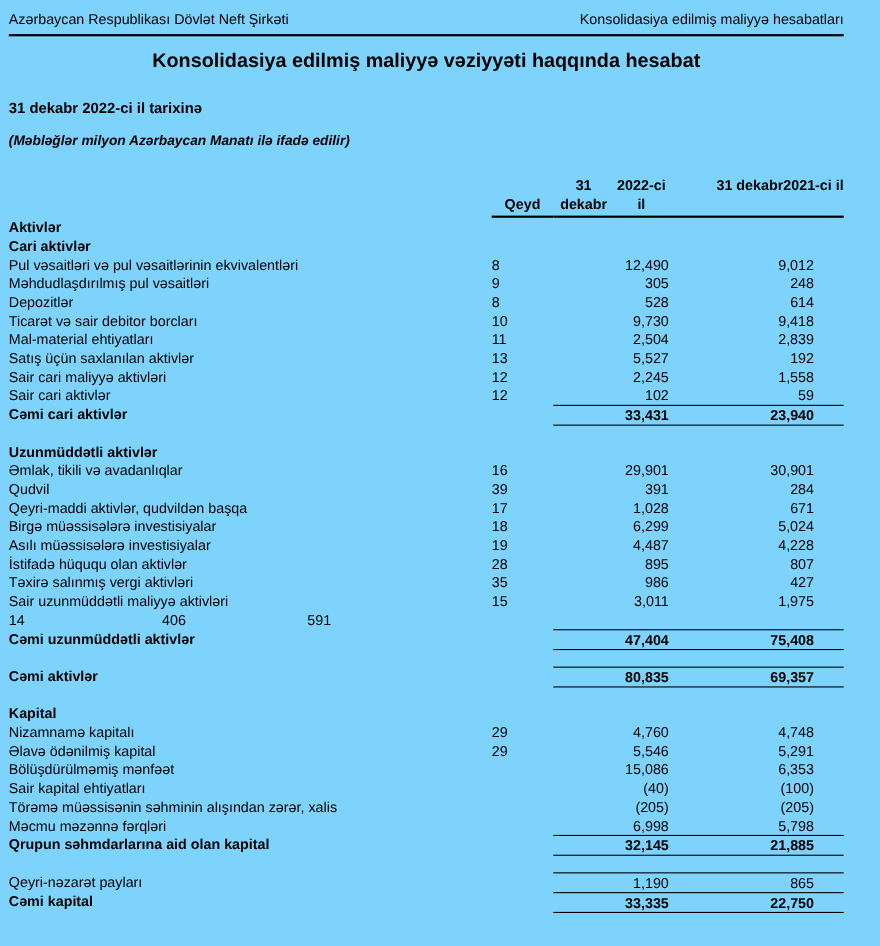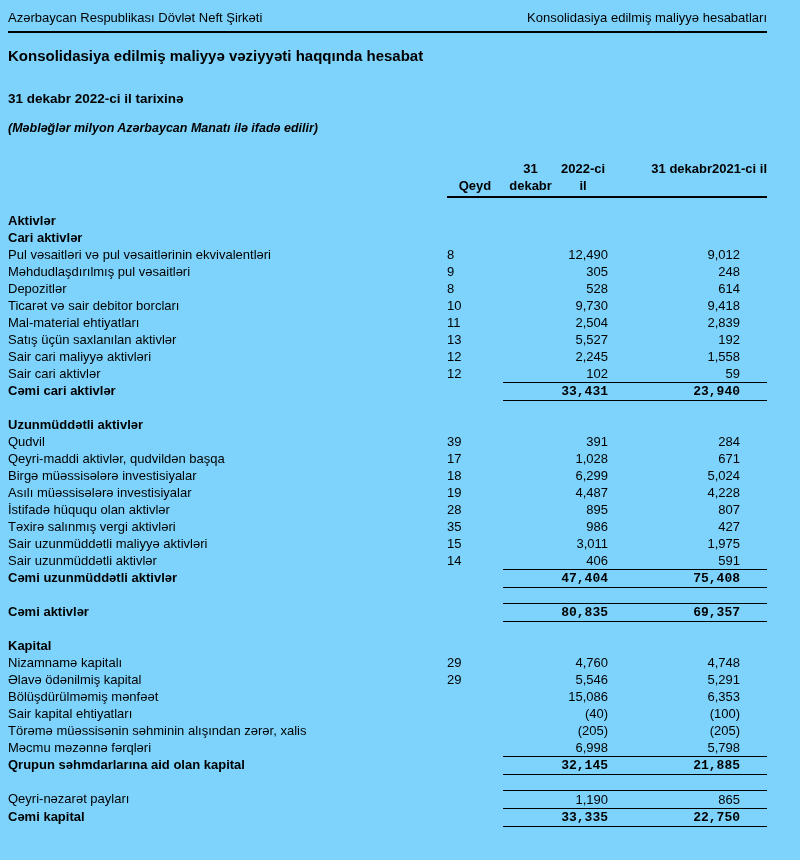--- a/index.html
+++ b/index.html
@@ -18,21 +18,21 @@
   .page-header {
     display: flex;
     justify-content: space-between;
     font-size: 13px;
     line-height: 17px;
   }
   .header-rule {
     border-bottom: 2px solid #000;
     margin-top: 5px;
   }
-  .doc-title { font-weight: bold; font-size: 15px; margin-top: 14px; line-height: 17px; }
+  .doc-title { font-weight: bold; font-size: 18px; margin-top: 14px; line-height: 17px; text-align: center; }
   .doc-date  { font-weight: bold; font-size: 13.5px; margin-top: 26px; line-height: 17px; }
   .doc-note  { font-style: italic; font-size: 12.5px; margin-top: 13px; line-height: 16px; font-weight: bold; }
 
   .row {
     display: flex;
     min-height: 17px;
     line-height: 17px;
     font-size: 13px;
   }
   .label { flex: 1; }
@@ -52,27 +52,26 @@
     display: flex; flex-direction: column; justify-content: flex-end;
     align-items: center; padding-bottom: 2px;
   }
   .table-header .v1,
   .table-header .v2 {
     display: flex; flex-direction: row; justify-content: flex-end;
     text-align: center; padding-bottom: 2px;
   }
   .table-header .v2 { padding-right: 0; }
 
-  .table-body { margin-top: 14px; }
+  .table-body { }
   .row.section .label { font-weight: bold; }
   .row.total { font-weight: bold; }
   .row.total .vals {
     border-top: 1.5px solid #000;
     border-bottom: 1.5px solid #000;
-    font-family: Liberation Mono, monospace;
   }
   .row.top-line .vals { border-top: 1.5px solid #000; }
   .spacer { height: 15px; }
 </style>
 </head>
 <body>
 
 <div class="page">
 
   <div class="page-header">
@@ -194,20 +193,28 @@
       <div class="spacer"></div>
       <div class="row section">
     <div class="label">Uzunmüddətli aktivlər</div>
     <div class="qeyd"></div>
     <div class="vals">
       <div class="v1"></div>
       <div class="v2"></div>
     </div>
   </div>
       <div class="row item">
+    <div class="label">Əmlak, tikili və avadanlıqlar</div>
+    <div class="qeyd">16</div>
+    <div class="vals">
+      <div class="v1">29,901</div>
+      <div class="v2">30,901</div>
+    </div>
+  </div>
+      <div class="row item">
     <div class="label">Qudvil</div>
     <div class="qeyd">39</div>
     <div class="vals">
       <div class="v1">391</div>
       <div class="v2">284</div>
     </div>
   </div>
       <div class="row item">
     <div class="label">Qeyri-maddi aktivlər, qudvildən başqa</div>
     <div class="qeyd">17</div>
@@ -250,21 +257,20 @@
   </div>
       <div class="row item">
     <div class="label">Sair uzunmüddətli maliyyə aktivləri</div>
     <div class="qeyd">15</div>
     <div class="vals">
       <div class="v1">3,011</div>
       <div class="v2">1,975</div>
     </div>
   </div>
       <div class="row item">
-    <div class="label">Sair uzunmüddətli aktivlər</div>
     <div class="qeyd">14</div>
     <div class="vals">
       <div class="v1">406</div>
       <div class="v2">591</div>
     </div>
   </div>
       <div class="row total">
     <div class="label">Cəmi uzunmüddətli aktivlər</div>
     <div class="qeyd"></div>
     <div class="vals">

